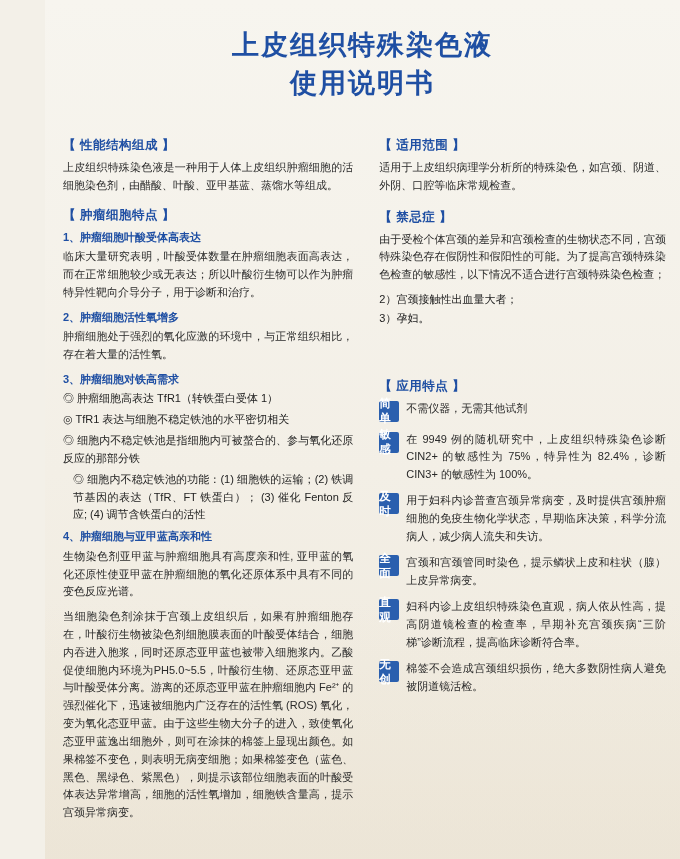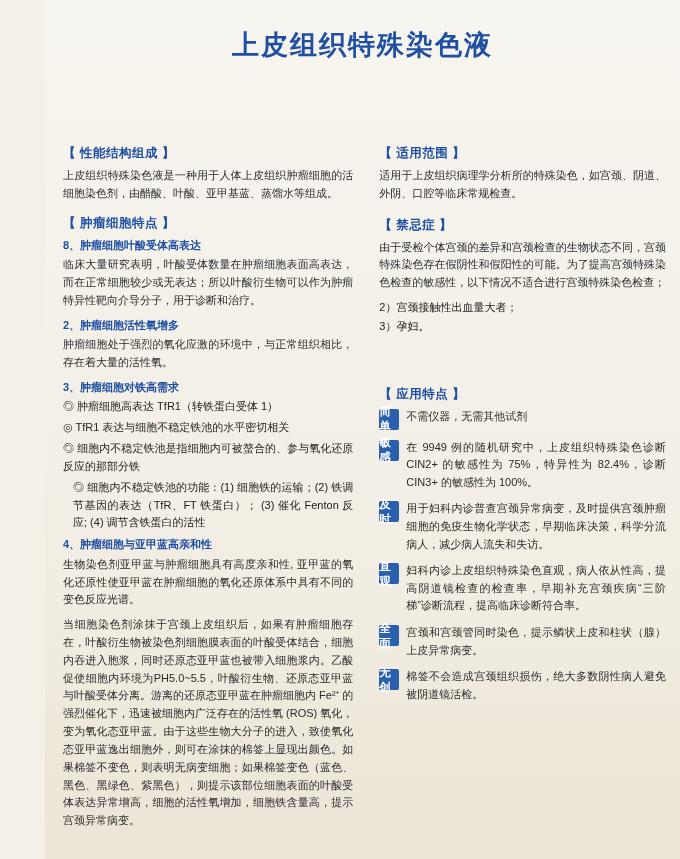--- a/index.html
+++ b/index.html
@@ -39,21 +39,21 @@
     color: #1f4fa3;
     font-weight: bold;
     letter-spacing: 2px;
     line-height: 1.42;
   }
   .title-line1 { font-size: 27px; }
   .title-line2 { font-size: 27px; }
 
   .columns {
     position: absolute;
-    top: 145px;
+    top: 137px;
     left: 14px;
     right: 14px;
     display: flex;
     gap: 18px;
     align-items: flex-start;
   }
   .col {
     width: 320px;
     box-sizing: border-box;
   }
@@ -133,34 +133,35 @@
   }
 </style>
 </head>
 <body>
 
 <div class="page">
   <div class="wash"></div>
 
   <div class="title-block">
     <div class="title-line1">上皮组织特殊染色液</div>
+    <div class="title-line2">使用说明书</div>
   </div>
 
   <div class="columns">
 
     <div class="col left">
 
       <div>
         <div class="section-head">【 性能结构组成 】</div>
         <p class="body">上皮组织特殊染色液是一种用于人体上皮组织肿瘤细胞的活细胞染色剂，由醋酸、叶酸、亚甲基蓝、蒸馏水等组成。</p>
       </div>
 
       <div>
         <div class="section-head spaced">【 肿瘤细胞特点 】</div>
-        <p class="sub-blue">8、肿瘤细胞叶酸受体高表达</p>
+        <p class="sub-blue">1、肿瘤细胞叶酸受体高表达</p>
         <p class="body">临床大量研究表明，叶酸受体数量在肿瘤细胞表面高表达，而在正常细胞较少或无表达；所以叶酸衍生物可以作为肿瘤特异性靶向介导分子，用于诊断和治疗。</p>
         <p class="sub-blue">2、肿瘤细胞活性氧增多</p>
         <p class="body">肿瘤细胞处于强烈的氧化应激的环境中，与正常组织相比，存在着大量的活性氧。</p>
         <p class="sub-blue">3、肿瘤细胞对铁高需求</p>
         <p class="bullet">◎ 肿瘤细胞高表达 TfR1（转铁蛋白受体 1）</p>
         <p class="bullet">◎ TfR1 表达与细胞不稳定铁池的水平密切相关</p>
         <p class="bullet">◎ 细胞内不稳定铁池是指细胞内可被螯合的、参与氧化还原反应的那部分铁</p>
         <p class="bullet indent1">◎ 细胞内不稳定铁池的功能：(1) 细胞铁的运输；(2) 铁调节基因的表达（TfR、FT 铁蛋白）； (3) 催化 Fenton 反应; (4) 调节含铁蛋白的活性</p>
         <p class="sub-blue">4、肿瘤细胞与亚甲蓝高亲和性</p>
         <p class="body">生物染色剂亚甲蓝与肿瘤细胞具有高度亲和性, 亚甲蓝的氧化还原性使亚甲蓝在肿瘤细胞的氧化还原体系中具有不同的变色反应光谱。</p>
@@ -197,26 +198,26 @@
         </div>
         <div class="feature">
           <span class="feature-tag">敏感</span>
           <span class="feature-text">在 9949 例的随机研究中，上皮组织特殊染色诊断 CIN2+ 的敏感性为 75%，特异性为 82.4%，诊断 CIN3+ 的敏感性为 100%。</span>
         </div>
         <div class="feature">
           <span class="feature-tag">及时</span>
           <span class="feature-text">用于妇科内诊普查宫颈异常病变，及时提供宫颈肿瘤细胞的免疫生物化学状态，早期临床决策，科学分流病人，减少病人流失和失访。</span>
         </div>
         <div class="feature">
+          <span class="feature-tag">全面</span>
+          <span class="feature-text">宫颈和宫颈管同时染色，提示鳞状上皮和柱状（腺）上皮异常病变。</span>
+        </div>
+        <div class="feature">
           <span class="feature-tag">直观</span>
           <span class="feature-text">妇科内诊上皮组织特殊染色直观，病人依从性高，提高阴道镜检查的检查率，早期补充宫颈疾病“三阶梯”诊断流程，提高临床诊断符合率。</span>
-        </div>
-        <div class="feature">
-          <span class="feature-tag">全面</span>
-          <span class="feature-text">宫颈和宫颈管同时染色，提示鳞状上皮和柱状（腺）上皮异常病变。</span>
         </div>
         <div class="feature">
           <span class="feature-tag">无创</span>
           <span class="feature-text">棉签不会造成宫颈组织损伤，绝大多数阴性病人避免被阴道镜活检。</span>
         </div>
       </div>
 
     </div>
   </div>
 </div>

